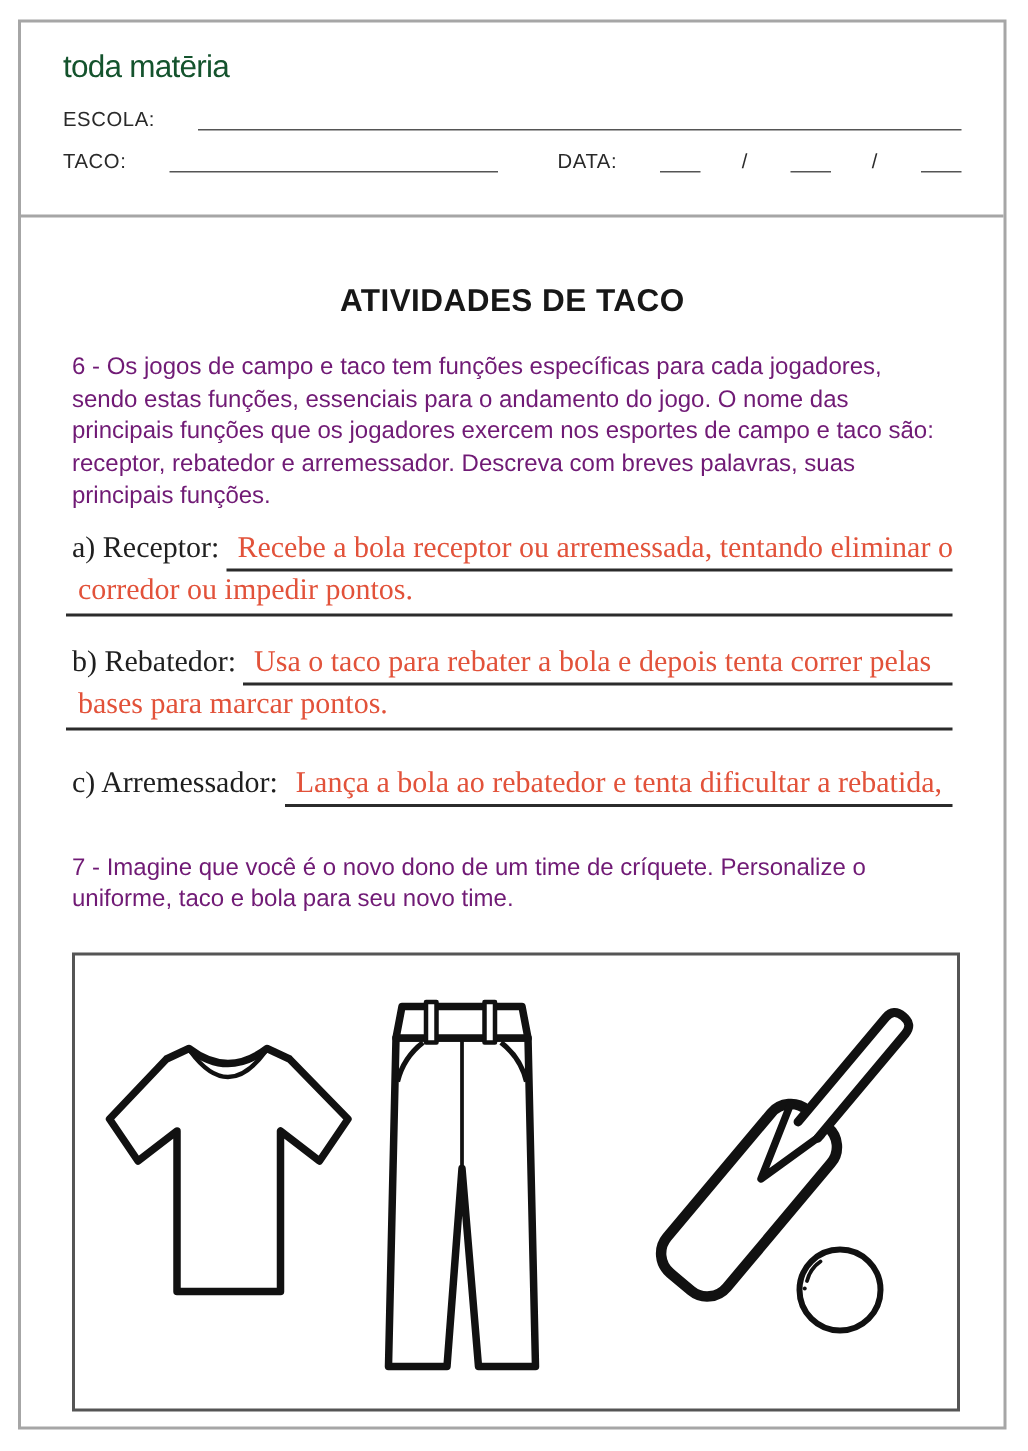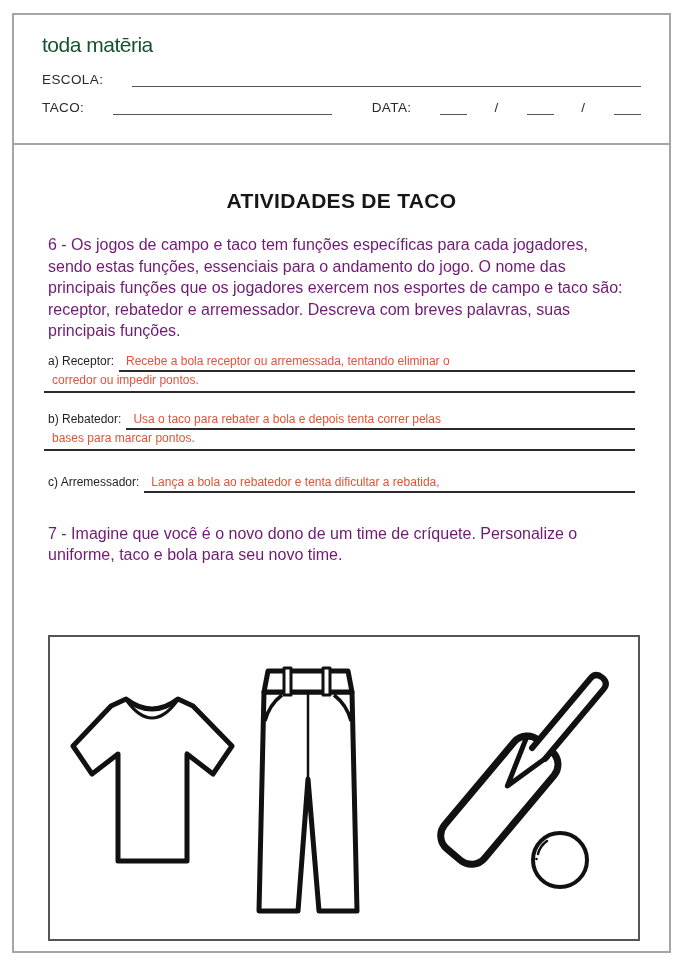--- a/index.html
+++ b/index.html
@@ -18,21 +18,21 @@
   .field-line{flex:1;border-bottom:1.5px solid #555;height:13px;margin-left:9px;}
   .date-label{margin-left:20px;}
   .date-slot{width:27px;border-bottom:1.5px solid #555;height:13px;margin-left:9px;}
   .date-sep{margin-left:7px;color:#2a2a2a;}
   
   .bodysec{position:relative;box-sizing:border-box;height:806px;padding:0 34px;}
   .title{margin:44px 0 0 0;text-align:center;font-size:21px;font-weight:bold;
          letter-spacing:0.3px;color:#171717;}
   .para{margin:21px 0 0 0;font-size:16px;line-height:21.5px;max-width:576px;color:#701a75;}
   .q7{margin-top:30px;}
-  .answer{margin-top:12px;font-size:12px;max-width:590px;}
+  .answer{margin-top:12px;font-size:20px;max-width:590px;font-family:Liberation Serif, serif;}
   .answer-b{margin-top:19px;}
   .answer-c{margin-top:24px;}
   .row1{display:flex;align-items:baseline;}
   .alabel{white-space:nowrap;color:#1f1f1f;}
   .aline{flex:1;margin-left:5px;padding:0 0 2px 7px;border-bottom:2px solid #2b2b2b;
          color:var(--answer-red,#e2523a);white-space:nowrap;overflow:visible;}
   .row2{margin-top:0;margin-left:-4px;padding:1px 0 4px 8px;border-bottom:2px solid #2b2b2b;
         color:var(--answer-red,#e2523a);white-space:nowrap;}
   .drawbox{position:absolute;left:34px;top:446px;width:592px;height:306px;
            border:2px solid #555;box-sizing:border-box;}

